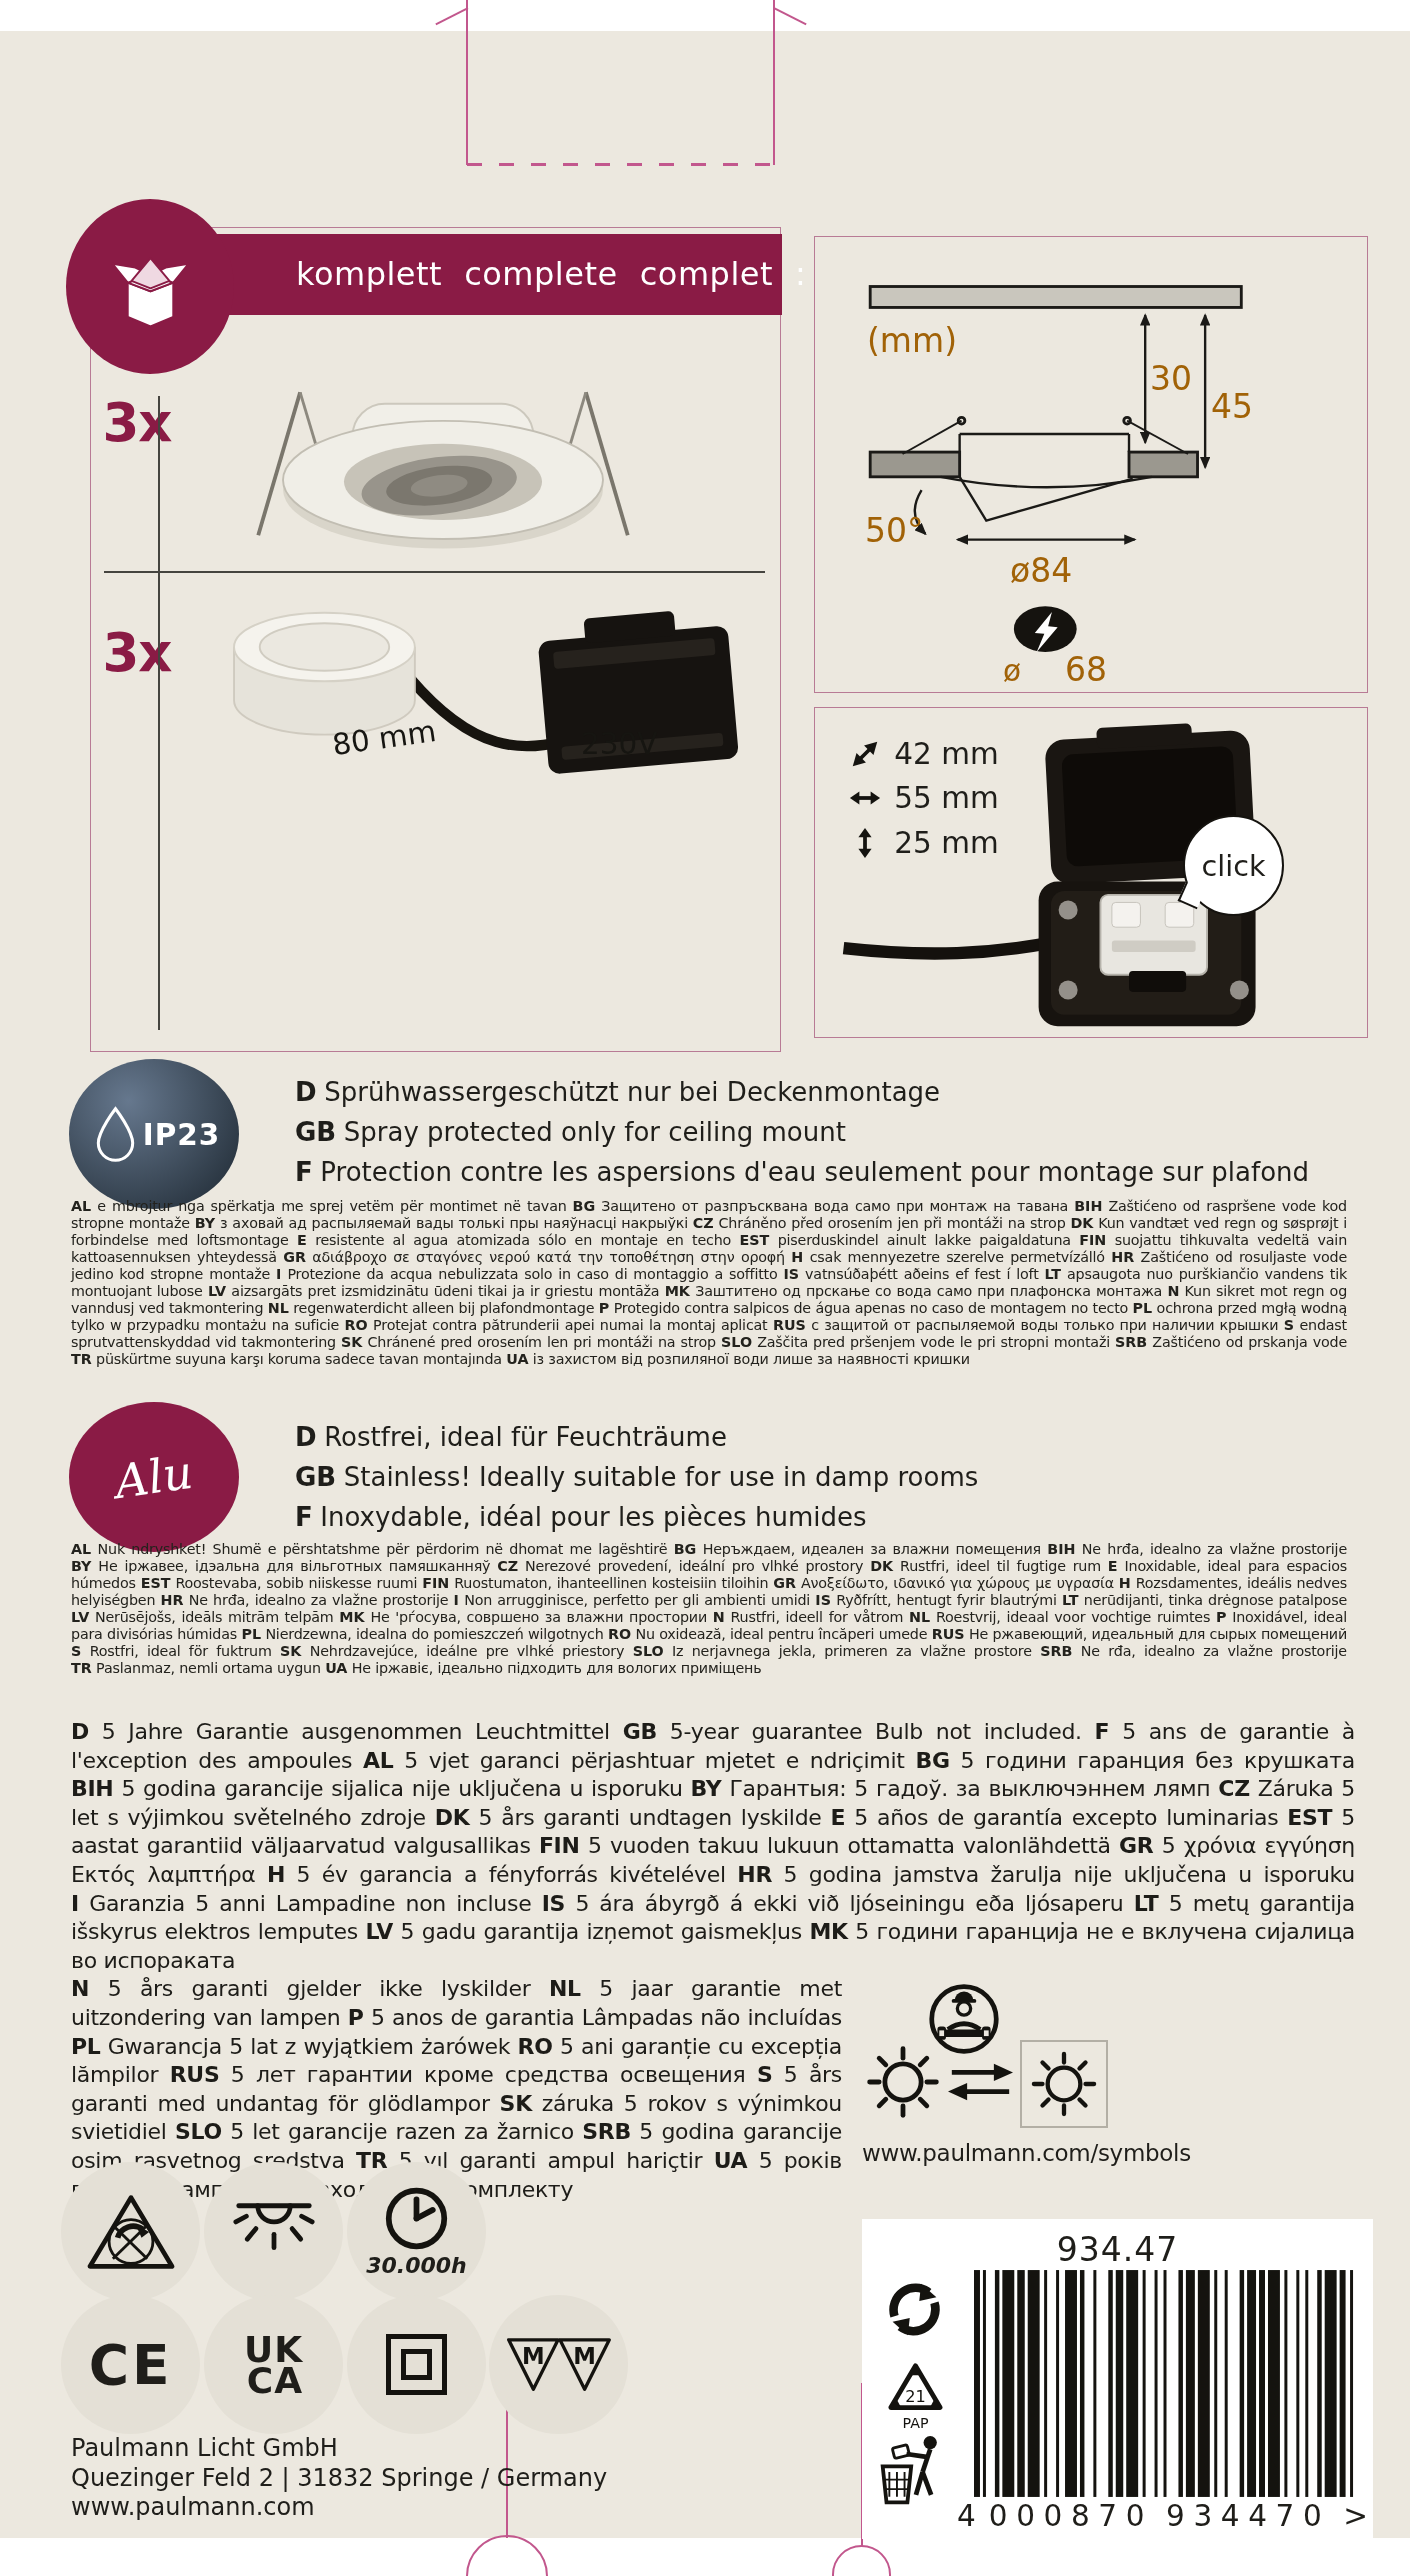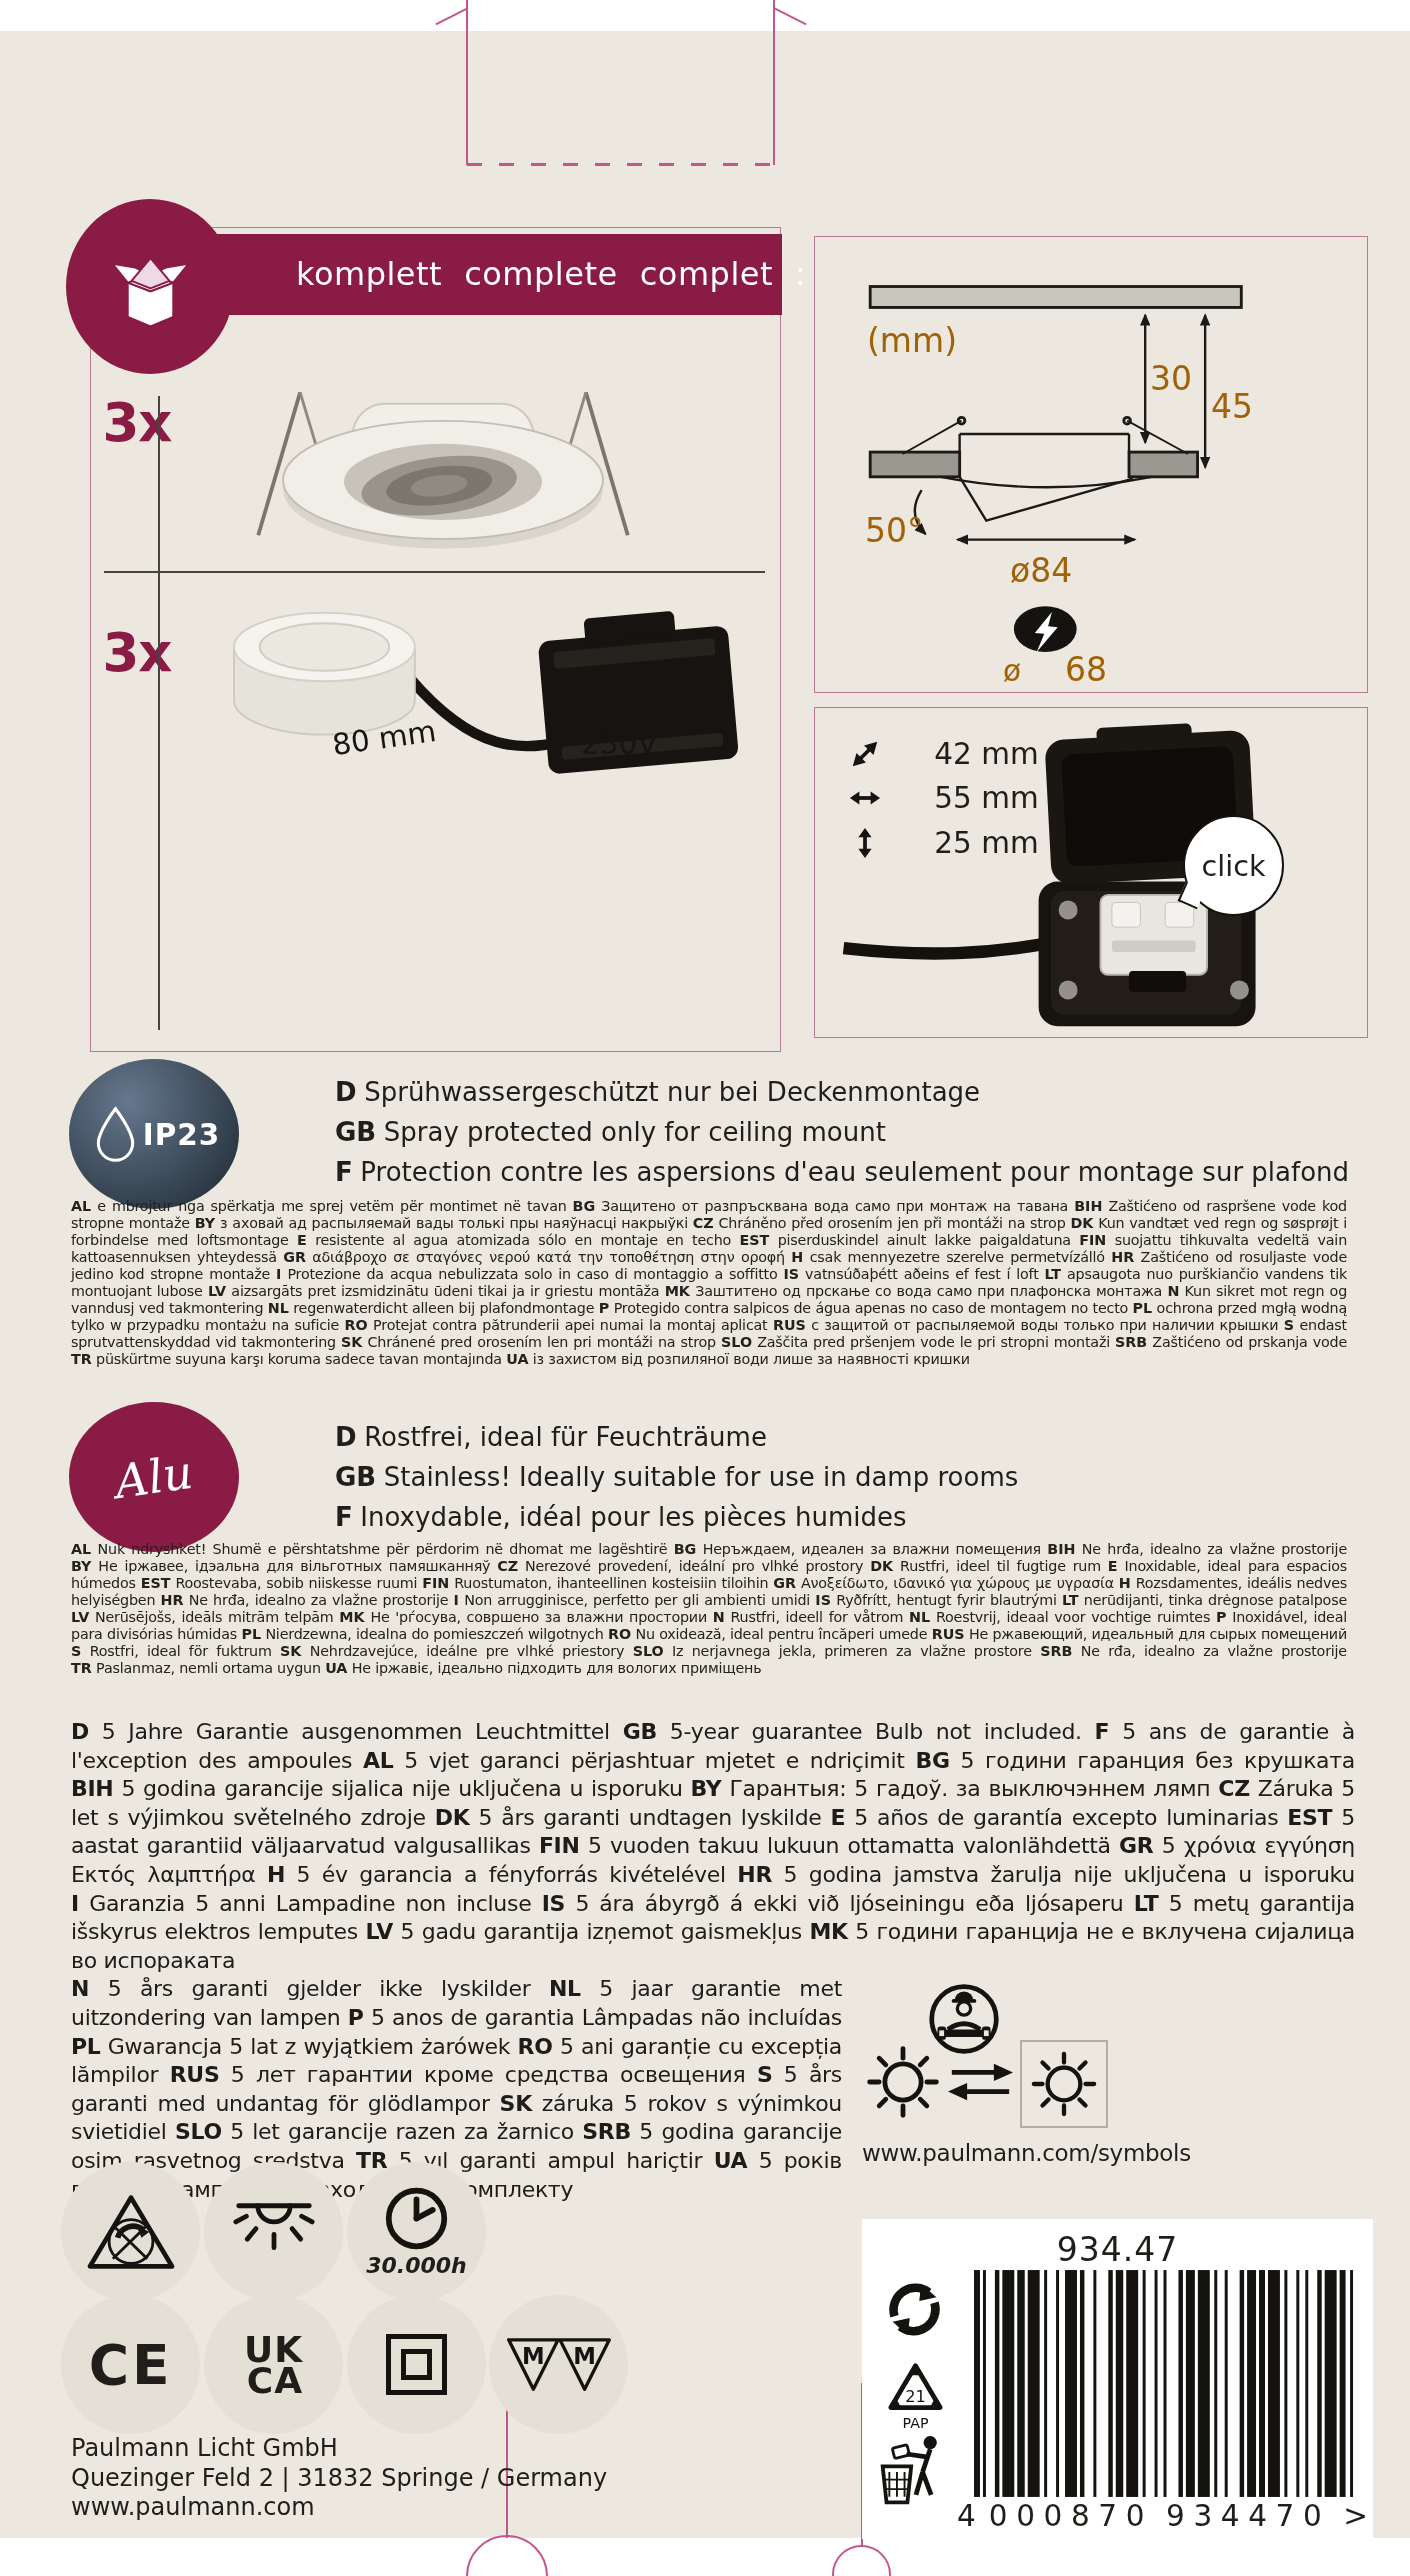--- a/index.html
+++ b/index.html
@@ -24,36 +24,36 @@
                font-size:32px;word-spacing:11.4px;letter-spacing:0.5px;white-space:nowrap;}
   .kb-oval{left:-25px;top:-28.6px;width:168px;height:175px;background:#8a1b45;border-radius:50%;
            display:flex;align-items:center;justify-content:center;}
   .qty{font-size:53px;font-weight:bold;color:#8a1b45;letter-spacing:-1px;}
   .vrule{left:67px;top:168px;width:1.9px;height:634px;background:#45443f;}
   .hrule{left:13.3px;top:343px;width:661px;height:1.9px;background:#45443f;}
   .photo-label{font-size:29.5px;color:#161511;}
   
   .dim-label{font-size:33px;color:#a16207;white-space:nowrap;}
   
-  .spec-row{display:flex;align-items:center;margin-bottom:10.5px;gap:40px;}
+  .spec-row{display:flex;align-items:center;margin-bottom:10.5px;}
   .spec-row svg{margin-right:13.3px;}
   .spec-text{font-size:29.5px;}
   .click-bubble{left:368px;top:107px;width:101px;height:101px;background:#fff;border:2.9px solid #15130f;
                 border-radius:50%;display:flex;align-items:center;justify-content:center;font-size:28.6px;z-index:3;}
   .click-tail{position:absolute;left:-3.8px;bottom:7.6px;width:21px;height:21px;background:#fff;
               border-left:2.9px solid #15130f;border-bottom:2.9px solid #15130f;transform:rotate(24deg);}
   
   .round-badge{width:170px;height:150px;border-radius:50%;display:flex;flex-direction:row;
                align-items:center;justify-content:center;}
   .ip23-badge{left:69px;top:1059px;background:radial-gradient(circle at 35% 28%,#66788e,#2c3844 78%);}
   .alu-badge{left:69px;top:1402px;background:#8a1b45;}
   .ip23-label{color:#fff;font-size:29.5px;font-weight:bold;letter-spacing:1px;margin-top:1.9px;}
   .alu-label{color:#fff;font-size:46px;font-style:italic;font-family:"DejaVu Serif",serif;transform:rotate(-8deg);}
   
-  .tri{width:1076px;margin-left:40px;}
+  .tri{width:1076px;}
   .tri-line{font-size:26px;line-height:40px;white-space:nowrap;}
   .tri-line b{margin-right:7.6px;}
   
   .fine{width:1276px;font-size:14.3px;line-height:17px;text-align:justify;letter-spacing:-0.2px;color:#23221d;}
   .fine b{letter-spacing:0;}
   
   .guarantee{left:71px;top:1718px;width:1284px;font-size:22px;line-height:28.6px;letter-spacing:-0.3px;
              text-align:justify;color:#1d1c18;}
   .guarantee .narrow{width:771px;}
   

